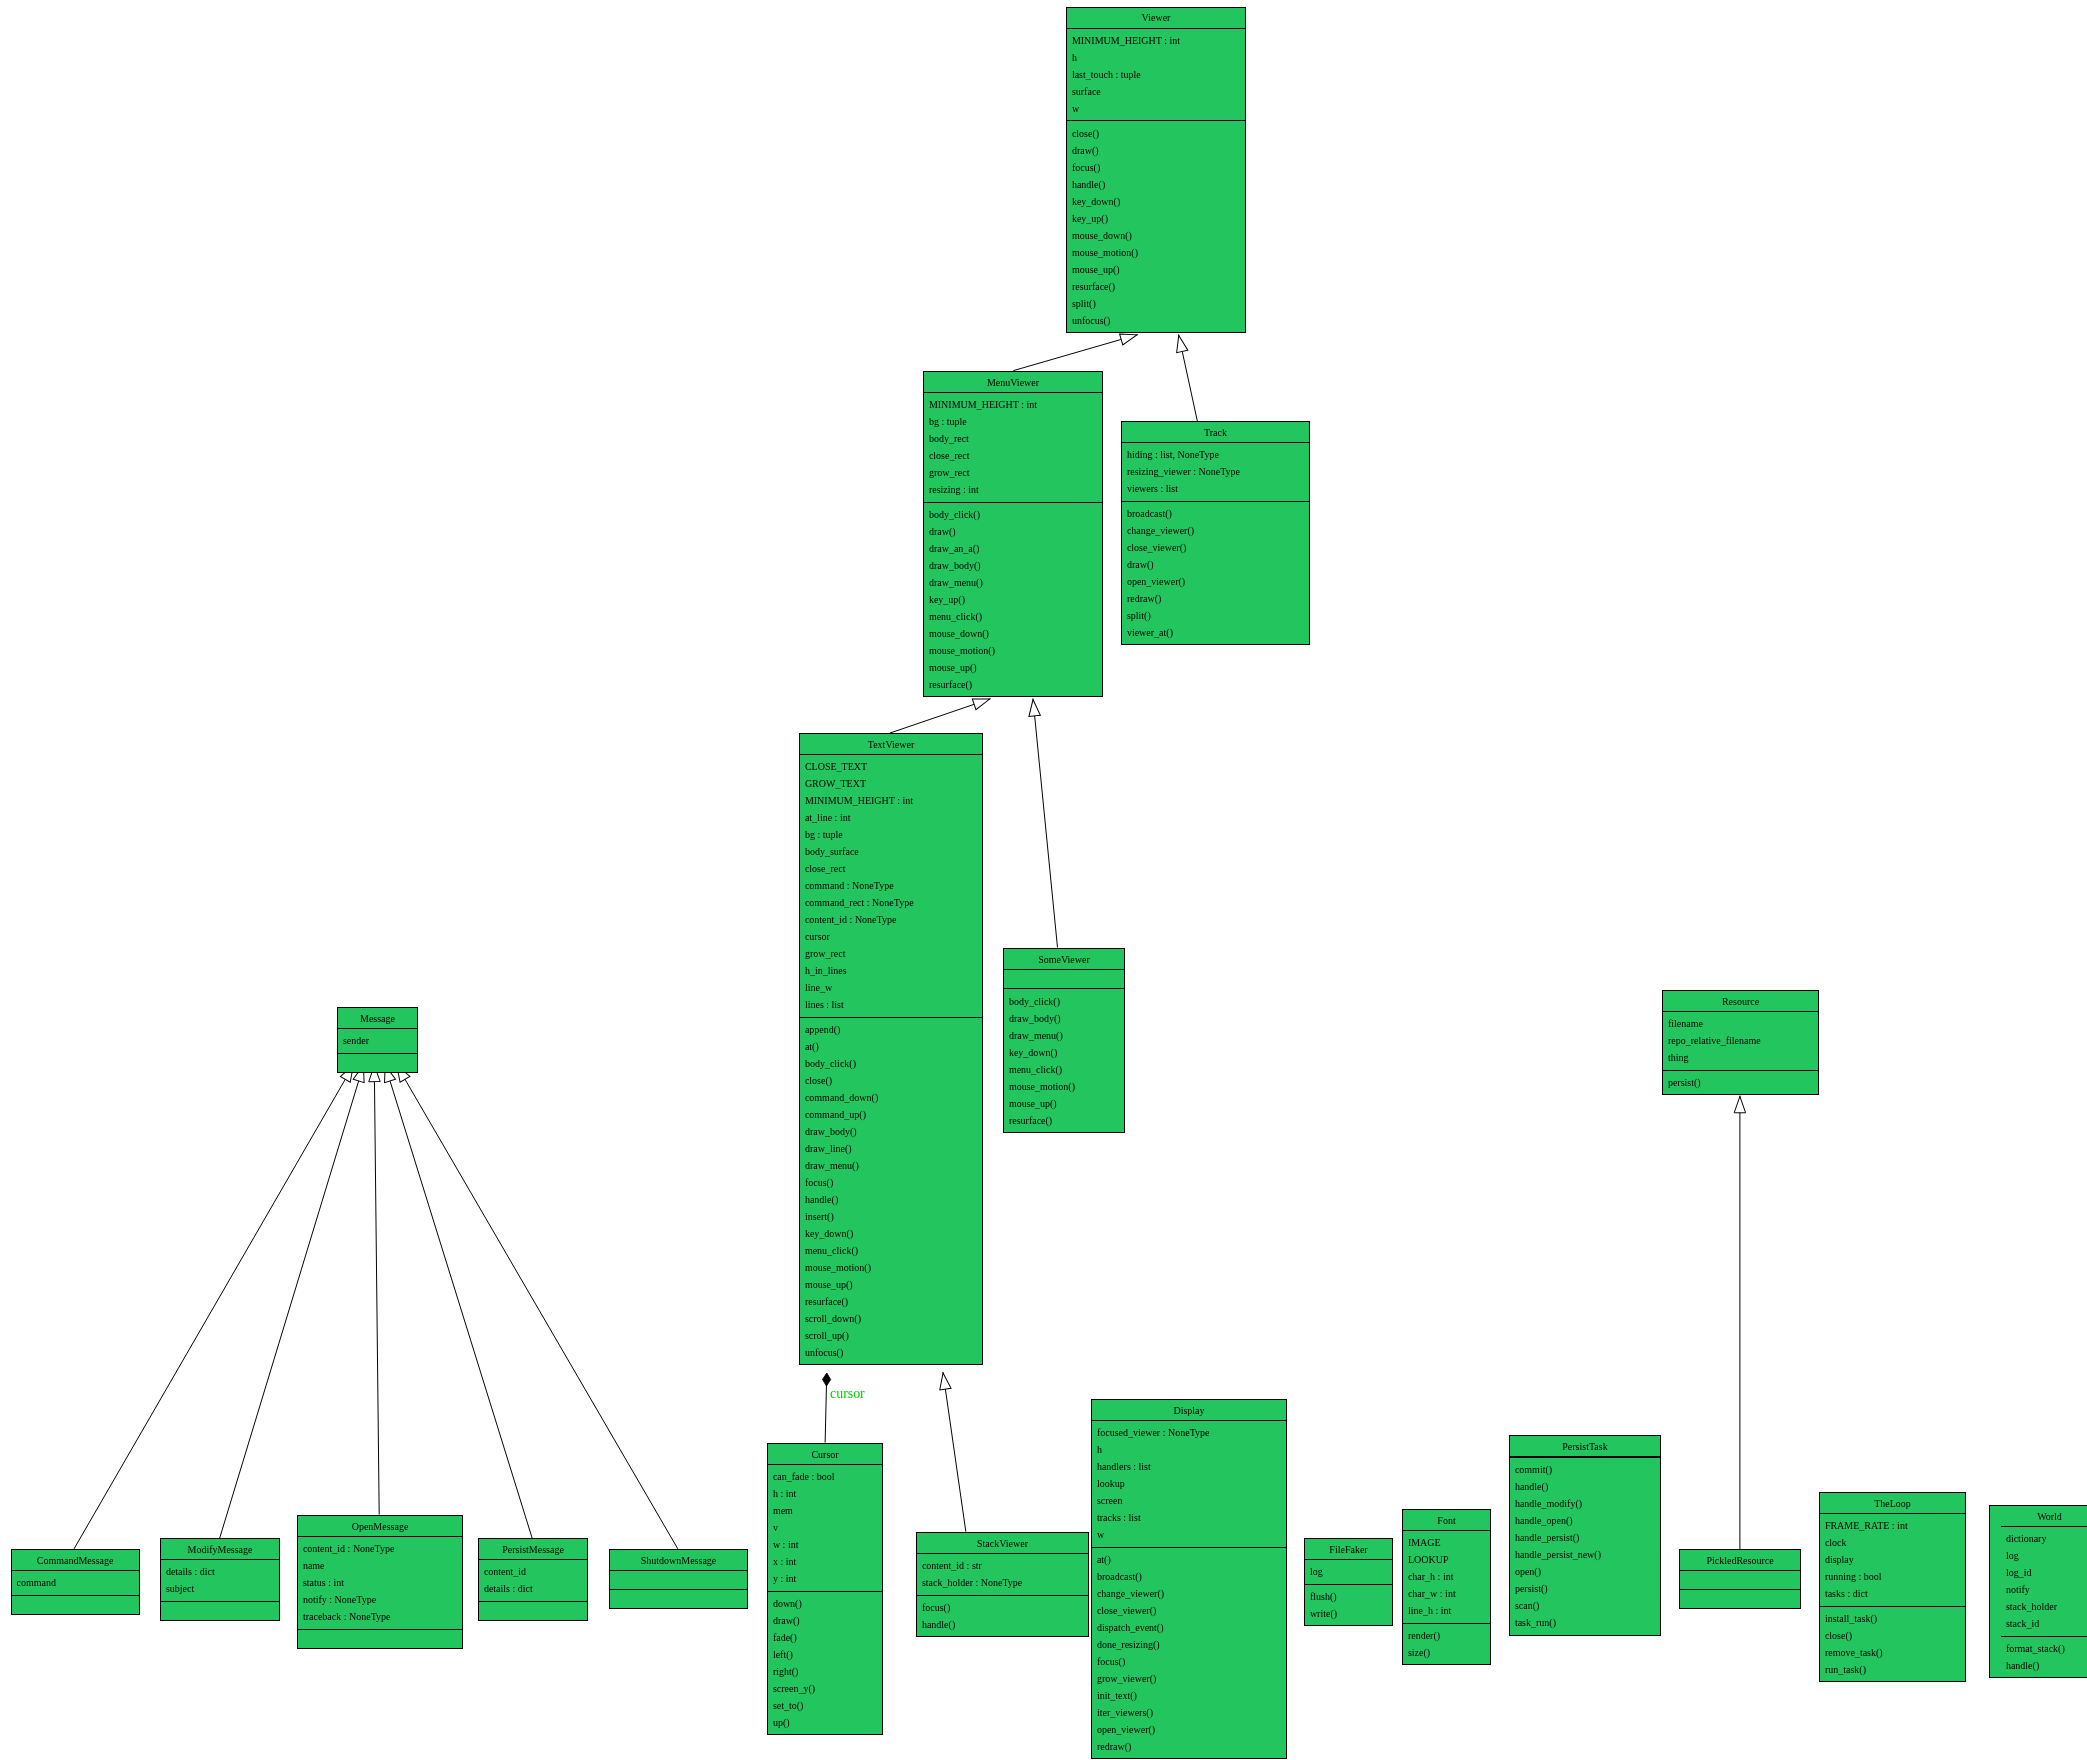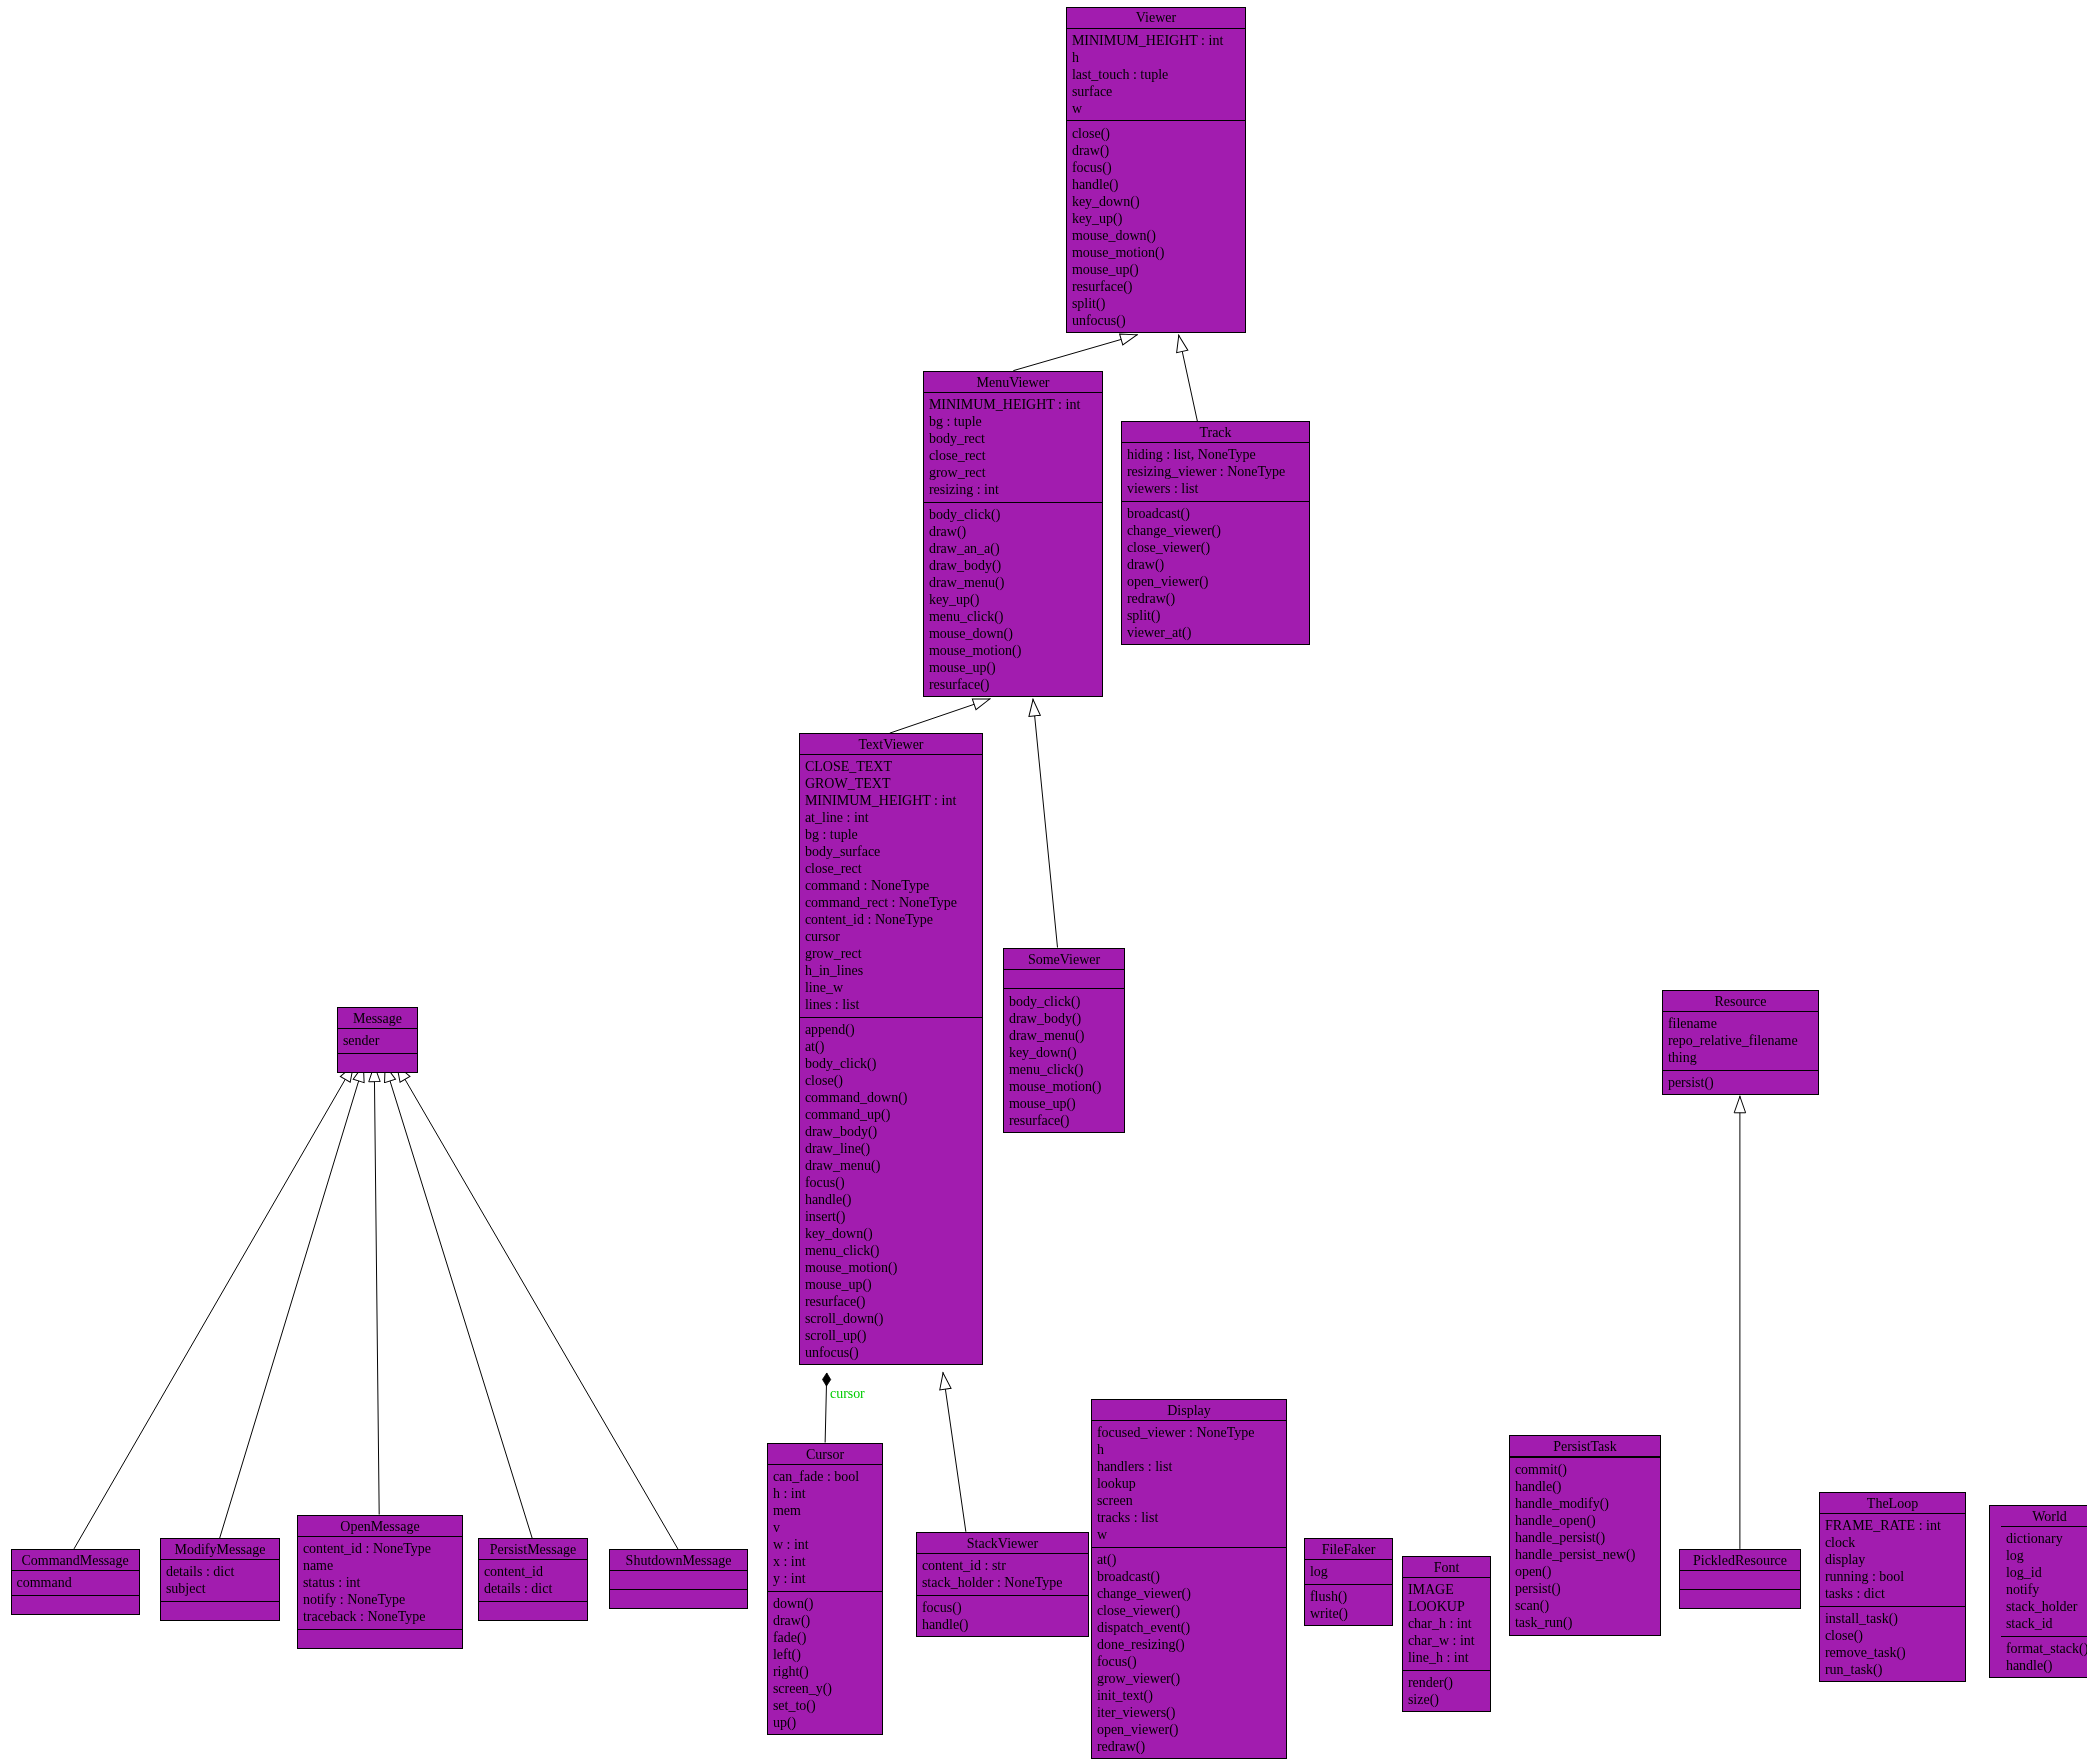--- a/index.html
+++ b/index.html
@@ -15,24 +15,24 @@
   svg.edges {
     position: absolute;
     left: 0; top: 0;
     width: 2088px; height: 1760px;
     z-index: 0;
   }
   svg.edges line { stroke: #000000; stroke-width: 1.2; }
   svg.edges text { font-family: "Liberation Serif", "DejaVu Serif", serif; font-size: 17px; }
   .uml-class {
     position: absolute;
-    background: #a21caf;
+    background: #22c55e;
     border: 0.8px solid #000000;
     z-index: 1;
-    font-size: 14px;
+    font-size: 10px;
   }
   .uml-title {
     text-align: center;
     padding: 1.6px 3.3px;
     line-height: 17px;
     border-bottom: 0.8px solid #000000;
     white-space: nowrap;
   }
   .uml-section {
     padding: 3.3px 4.9px;
@@ -307,21 +307,21 @@
   <div class="uml-class" style="left:1304px; top:1538px; width:87px;">
       <div class="uml-title">FileFaker</div>
       <div class="uml-section uml-attrs">
         <div class="uml-line">log</div>
       </div>
       <div class="uml-section uml-methods">
         <div class="uml-line">flush()</div>
         <div class="uml-line">write()</div>
       </div>
     </div>
-  <div class="uml-class" style="left:1402px; top:1509px; width:87px;margin-top:47px;">
+  <div class="uml-class" style="left:1402px; top:1509px; width:87px;">
       <div class="uml-title">Font</div>
       <div class="uml-section uml-attrs">
         <div class="uml-line">IMAGE</div>
         <div class="uml-line">LOOKUP</div>
         <div class="uml-line">char_h : int</div>
         <div class="uml-line">char_w : int</div>
         <div class="uml-line">line_h : int</div>
       </div>
       <div class="uml-section uml-methods">
         <div class="uml-line">render()</div>

